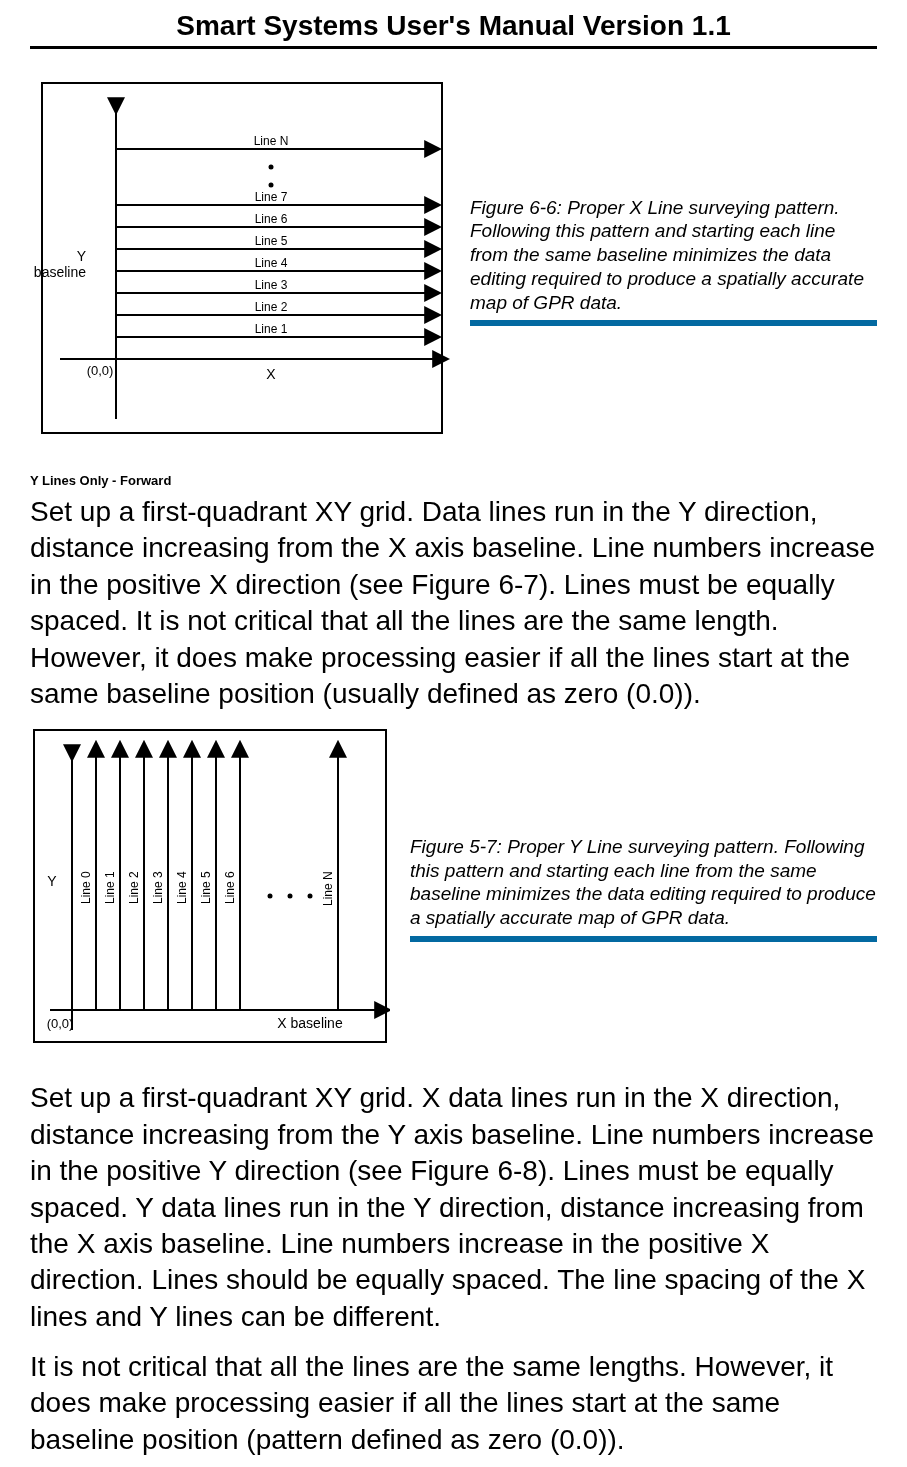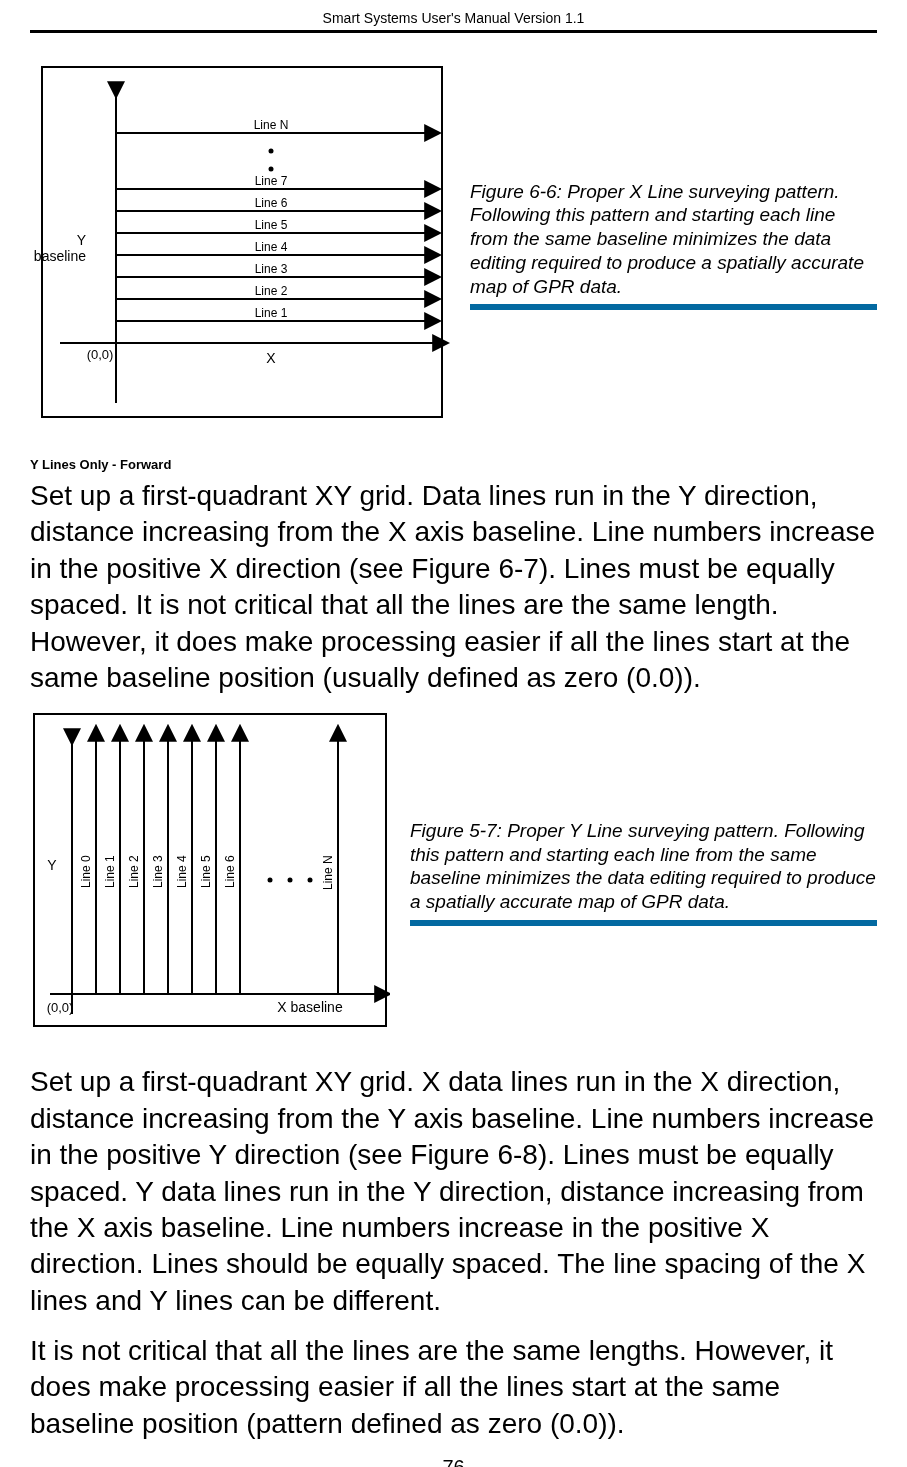--- a/index.html
+++ b/index.html
@@ -8,22 +8,22 @@
     padding: 0;
     background: #fff;
     color: #000;
     width: 907px;
   }
   .page {
     padding: 10px 30px 20px 30px;
   }
   .page-header {
     text-align: center;
-    font-weight: normal;
-    font-size: 14px;
+    font-weight: bold;
+    font-size: 28px;
     padding-bottom: 4px;
     border-bottom: 3px solid #000;
     margin-bottom: 30px;
   }
   .fig-row {
     display: flex;
     align-items: center;
     margin-bottom: 30px;
   }
   .fig-row .diagram {

